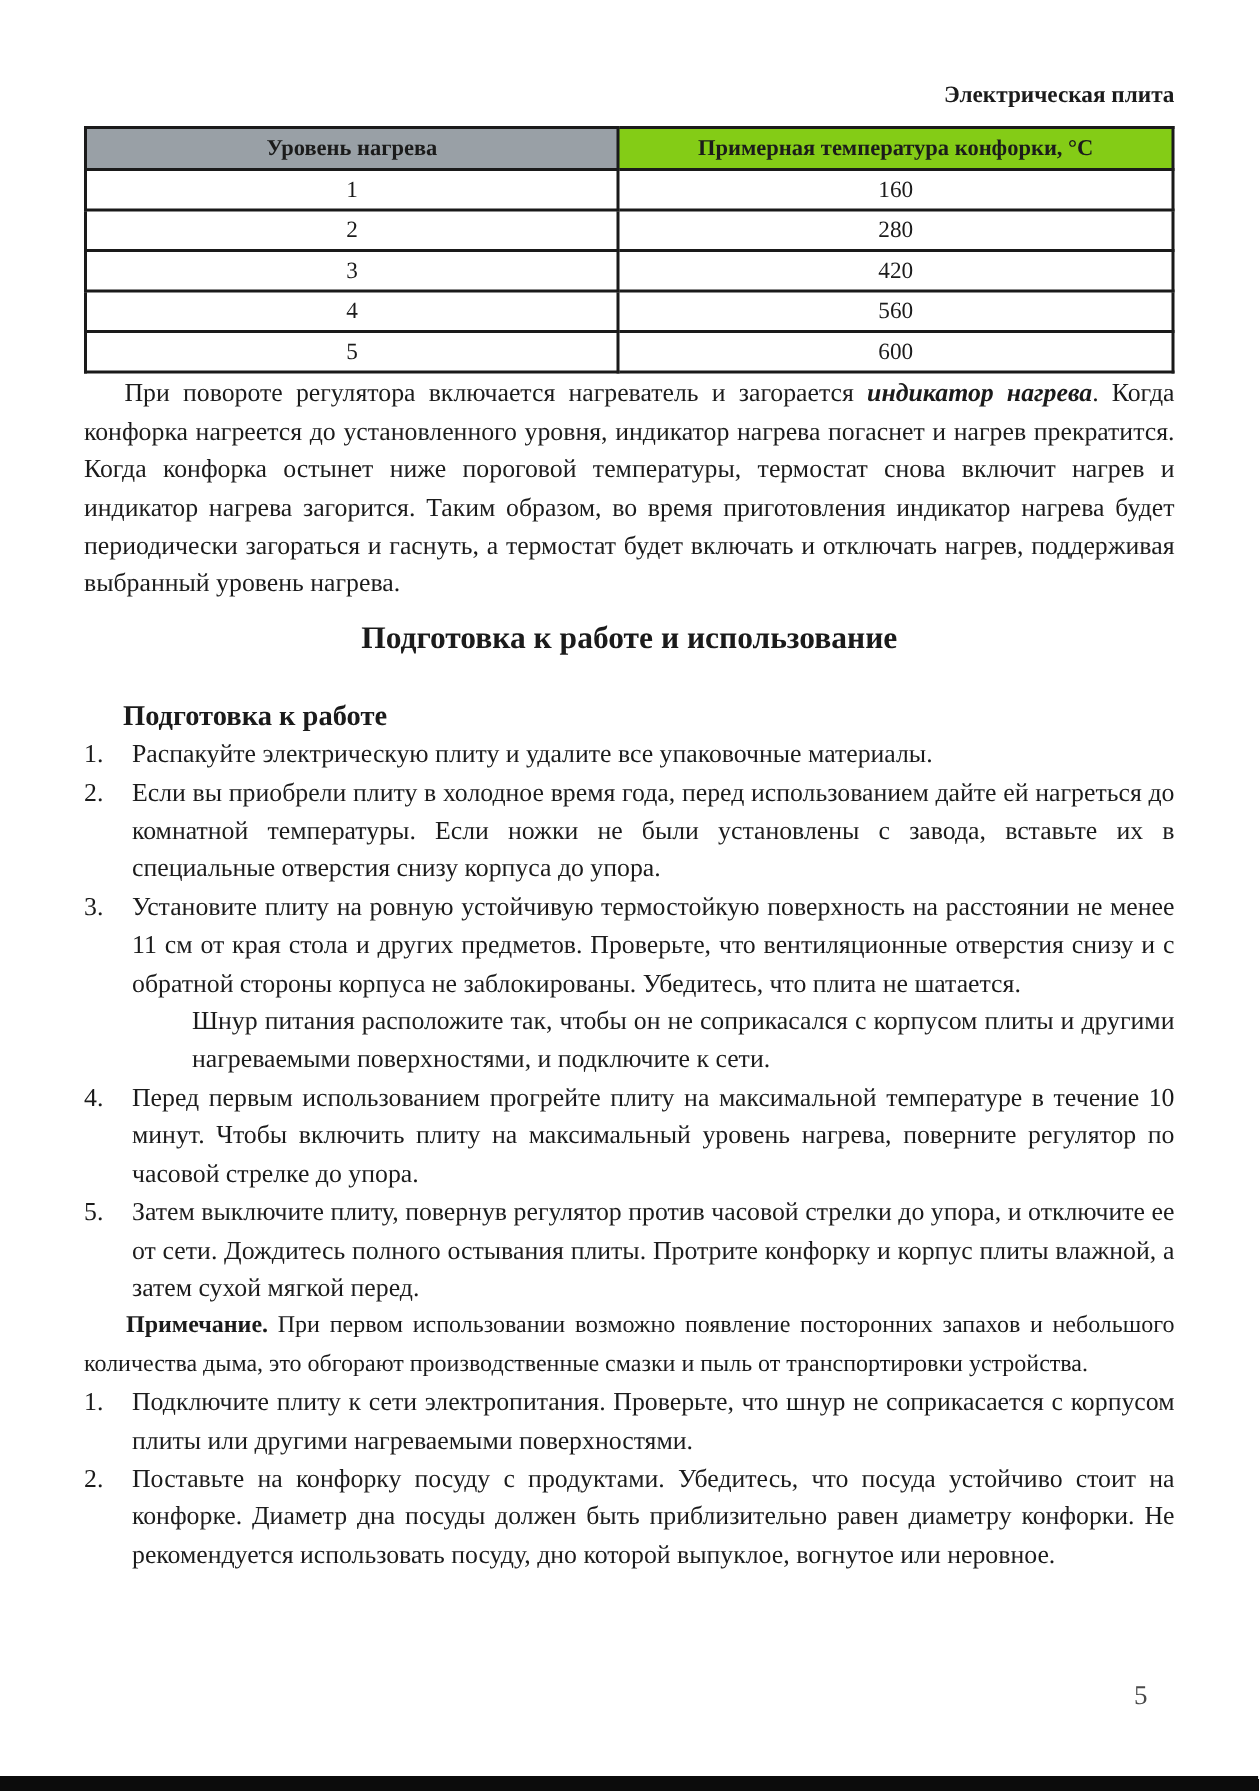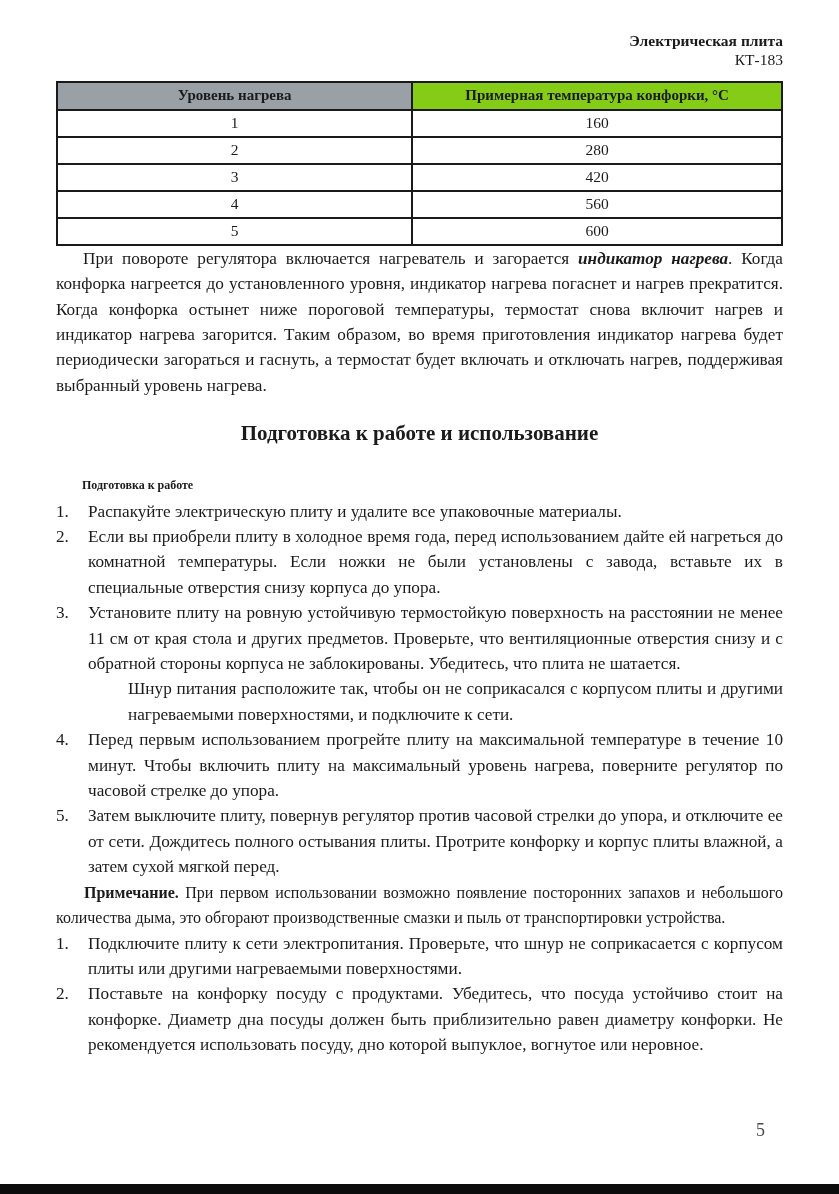--- a/index.html
+++ b/index.html
@@ -14,21 +14,21 @@
     overflow: hidden;
     margin: 0 auto;
   }
   .content {
     position: absolute;
     left: 56px;
     top: 0;
     width: 727px;
   }
   .doc-header {
-    margin-top: 31px;
+    margin-top: 54px;
     text-align: right;
     font-size: 15.5px;
     line-height: 1.25;
   }
   .doc-header .product { font-weight: bold; }
   .heat-table {
     width: 100%;
     border-collapse: collapse;
     margin-top: 11px;
     table-layout: fixed;
@@ -50,30 +50,30 @@
     font-size: 15.5px;
     height: 27px;
   }
   .body-par {
     font-size: 17.2px;
     line-height: 25.4px;
     text-align: justify;
     text-indent: 27px;
   }
   .section-title {
-    margin-top: 23px;
+    margin-top: 11px;
     text-align: center;
     font-size: 21px;
     font-weight: bold;
     line-height: 25px;
   }
   .subheading {
     margin-top: 27px;
     margin-left: 26px;
-    font-size: 12px;
+    font-size: 19px;
     font-weight: bold;
     line-height: 25.4px;
   }
   .list-item {
     display: flex;
     font-size: 17.2px;
     line-height: 25.4px;
   }
   .item-num { flex: 0 0 32px; }
   .item-body { flex: 1; text-align: justify; }
@@ -98,21 +98,20 @@
   }
 </style>
 </head>
 <body>
 
 <div class="page">
   <div class="content">
 
     <header class="doc-header">
       <div class="product">Электрическая плита</div>
-      <div class="model">КТ-183</div>
     </header>
 
     <table class="heat-table">
       <colgroup>
           <col class="c1">
           <col class="c2">
         </colgroup>
       <thead>
         <tr>
           <th style="background: rgb(153, 160, 166);">Уровень нагрева</th>

